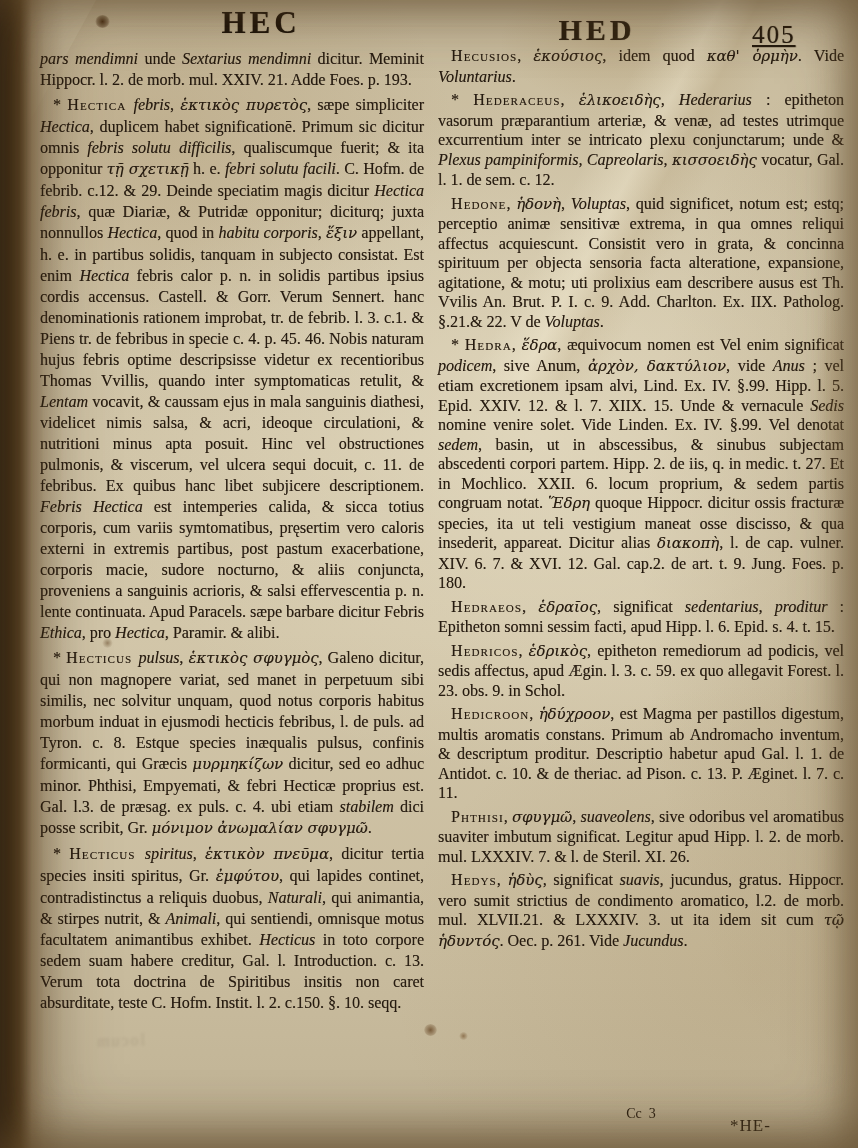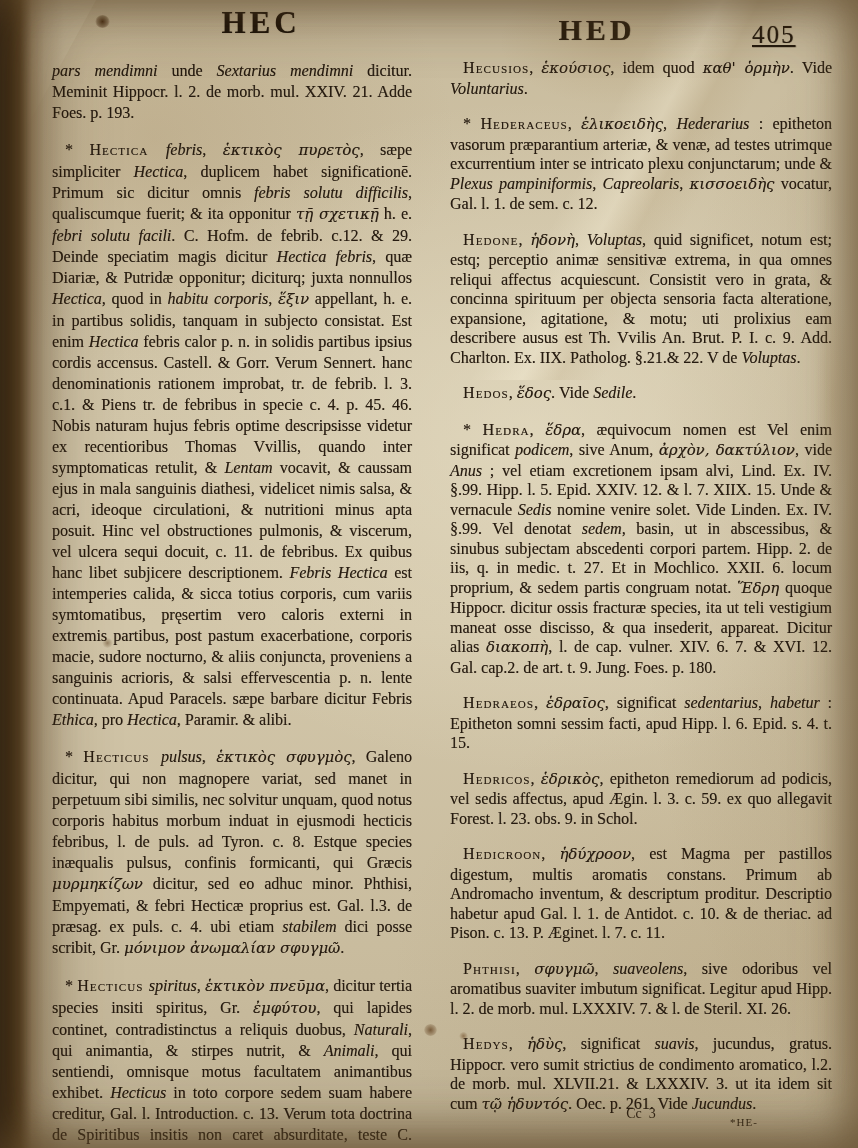--- a/index.html
+++ b/index.html
@@ -43,28 +43,28 @@
   .running-head{position:absolute;font-weight:bold;color:#1d140a;letter-spacing:4px;
     text-shadow:.4px .4px .7px rgba(29,20,10,.55);}
   .head-left{left:196px;top:5px;width:130px;text-align:center;font-size:31px;}
   .head-right{left:534px;top:13px;width:126px;text-align:center;font-size:30px;}
   .page-number{position:absolute;left:752px;top:21px;font-size:25px;letter-spacing:2px;color:#241a0e;
     text-shadow:.4px .4px .7px rgba(29,20,10,.5);text-decoration:underline;}
   .column{position:absolute;text-align:justify;
     text-shadow:.3px .3px .5px rgba(38,27,16,.45);}
   .col-left{left:36px;top:44px;width:392px;font-size:16px;line-height:21px;}
   .col-right{left:434px;top:42px;width:414px;font-size:16px;line-height:19.5px;}
-  p.entry{margin:16px;text-indent:13px;}
+  p.entry{margin:4px;text-indent:13px;}
   p.entry.noindent{text-indent:0;}
   .it{font-style:italic;}
   .gr{font-style:italic;font-family:"DejaVu Serif",serif;font-size:.93em;}
   .sc{font-variant:small-caps;letter-spacing:1.1px;}
   .signature{position:absolute;left:556px;top:1106px;width:170px;text-align:center;
     font-size:14px;white-space:pre;color:#2a1f12;}
-  .catchword{position:absolute;left:730px;top:1116px;font-size:11px;
+  .catchword{position:absolute;left:730px;top:1116px;font-size:17px;
     font-variant:small-caps;letter-spacing:1px;color:#2a1f12;}
   .bleed{position:absolute;left:95px;top:1032px;font-size:16px;letter-spacing:2px;
     color:#3d2f1c;opacity:.14;filter:blur(1.4px);transform:scaleX(-1) rotate(2deg);}
   .stain{position:absolute;border-radius:50%;pointer-events:none;}
   .stain-1{left:95px;top:15px;width:15px;height:13px;
     background:radial-gradient(circle,#4c3318 0%,rgba(76,51,24,.45) 55%,rgba(76,51,24,0) 75%);}
   .stain-2{left:424px;top:1024px;width:13px;height:12px;
     background:radial-gradient(circle,rgba(96,62,28,.75) 0%,rgba(96,62,28,.25) 60%,rgba(96,62,28,0) 78%);}
   .stain-3{left:459px;top:1032px;width:9px;height:8px;
     background:radial-gradient(circle,rgba(110,74,36,.6) 0%,rgba(110,74,36,0) 75%);}
@@ -90,23 +90,22 @@
   <div class="column col-left" id="col-left">
       <p class="entry noindent"><span class="it">pars mendimni </span><span>unde </span><span class="it">Sextarius mendimni </span><span>dicitur. Meminit Hippocr. l. 2. de morb. mul. XXIV. 21. Adde Foes. p. 193.</span></p>
       <p class="entry"><span>* </span><span class="sc">Hectica </span><span class="it">febris</span><span>, </span><span class="gr">ἑκτικὸς πυρετὸς</span><span>, sæpe simpliciter </span><span class="it">Hectica</span><span>, duplicem habet significationē. Primum sic dicitur omnis </span><span class="it">febris solutu difficilis</span><span>, qualiscumque fuerit; &amp; ita opponitur </span><span class="gr">τῇ σχετικῇ</span><span> h. e. </span><span class="it">febri solutu facili</span><span>. C. Hofm. de febrib. c.12. &amp; 29. Deinde speciatim magis dicitur </span><span class="it">Hectica febris</span><span>, quæ Diariæ, &amp; Putridæ opponitur; diciturq; juxta nonnullos </span><span class="it">Hectica</span><span>, quod in </span><span class="it">habitu corporis</span><span>, </span><span class="gr">ἕξιν</span><span> appellant, h. e. in partibus solidis, tanquam in subjecto consistat. Est enim </span><span class="it">Hectica </span><span>febris calor p. n. in solidis partibus ipsius cordis accensus. Castell. &amp; Gorr. Verum Sennert. hanc denominationis rationem improbat, tr. de febrib. l. 3. c.1. &amp; Piens tr. de febribus in specie c. 4. p. 45. 46. Nobis naturam hujus febris optime descripsisse videtur ex recentioribus Thomas Vvillis, quando inter symptomaticas retulit, &amp; </span><span class="it">Lentam</span><span> vocavit, &amp; caussam ejus in mala sanguinis diathesi, videlicet nimis salsa, &amp; acri, ideoque circulationi, &amp; nutritioni minus apta posuit. Hinc vel obstructiones pulmonis, &amp; viscerum, vel ulcera sequi docuit, c. 11. de febribus. Ex quibus hanc libet subjicere descriptionem. </span><span class="it">Febris Hectica</span><span> est intemperies calida, &amp; sicca totius corporis, cum variis symtomatibus, pręsertim vero caloris externi in extremis partibus, post pastum exacerbatione, corporis macie, sudore nocturno, &amp; aliis conjuncta, proveniens a sanguinis acrioris, &amp; salsi effervescentia p. n. lente continuata. Apud Paracels. sæpe barbare dicitur Febris </span><span class="it">Ethica</span><span>, pro </span><span class="it">Hectica</span><span>, Paramir. &amp; alibi.</span></p>
       <p class="entry"><span>* </span><span class="sc">Hecticus </span><span class="it">pulsus</span><span>, </span><span class="gr">ἑκτικὸς σφυγμὸς</span><span>, Galeno dicitur, qui non magnopere variat, sed manet in perpetuum sibi similis, nec solvitur unquam, quod notus corporis habitus morbum induat in ejusmodi hecticis febribus, l. de puls. ad Tyron. c. 8. Estque species inæqualis pulsus, confinis formicanti, qui Græcis </span><span class="gr">μυρμηκίζων</span><span> dicitur, sed eo adhuc minor. Phthisi, Empyemati, &amp; febri Hecticæ proprius est. Gal. l.3. de præsag. ex puls. c. 4. ubi etiam </span><span class="it">stabilem</span><span> dici posse scribit, Gr. </span><span class="gr">μόνιμον ἀνωμαλίαν σφυγμῶ</span><span>.</span></p>
       <p class="entry"><span>* </span><span class="sc">Hecticus </span><span class="it">spiritus</span><span>, </span><span class="gr">ἑκτικὸν πνεῦμα</span><span>, dicitur tertia species insiti spiritus, Gr. </span><span class="gr">ἐμφύτου</span><span>, qui lapides continet, contradistinctus a reliquis duobus, </span><span class="it">Naturali</span><span>, qui animantia, &amp; stirpes nutrit, &amp; </span><span class="it">Animali</span><span>, qui sentiendi, omnisque motus facultatem animantibus exhibet. </span><span class="it">Hecticus</span><span> in toto corpore sedem suam habere creditur, Gal. l. Introduction. c. 13. Verum tota doctrina de Spiritibus insitis non caret absurditate, teste C. Hofm. Instit. l. 2. c.150. §. 10. seqq.</span></p>
     </div>
   <div class="column col-right" id="col-right">
       <p class="entry"><span class="sc">Hecusios</span><span>, </span><span class="gr">ἑκούσιος</span><span>, idem quod </span><span class="gr">καθ' ὁρμὴν</span><span>. Vide </span><span class="it">Voluntarius</span><span>.</span></p>
       <p class="entry"><span>* </span><span class="sc">Hederaceus</span><span>, </span><span class="gr">ἑλικοειδὴς</span><span>, </span><span class="it">Hederarius</span><span> : epitheton vasorum præparantium arteriæ, &amp; venæ, ad testes utrimque excurrentium inter se intricato plexu conjunctarum; unde &amp; </span><span class="it">Plexus pampiniformis, Capreolaris</span><span>, </span><span class="gr">κισσοειδὴς</span><span> vocatur, Gal. l. 1. de sem. c. 12.</span></p>
       <p class="entry"><span class="sc">Hedone</span><span>, </span><span class="gr">ἡδονὴ</span><span>, </span><span class="it">Voluptas</span><span>, quid significet, notum est; estq; perceptio animæ sensitivæ extrema, in qua omnes reliqui affectus acquiescunt. Consistit vero in grata, &amp; concinna spirituum per objecta sensoria facta alteratione, expansione, agitatione, &amp; motu; uti prolixius eam describere ausus est Th. Vvilis An. Brut. P. I. c. 9. Add. Charlton. Ex. IIX. Patholog. §.21.&amp; 22. V de </span><span class="it">Voluptas</span><span>.</span></p>
-      <p class="entry"><span class="sc">Hedos</span><span>, </span><span class="gr">ἕδος</span><span>. Vide </span><span class="it">Sedile</span><span>.</span></p>
       <p class="entry"><span>* </span><span class="sc">Hedra</span><span>, </span><span class="gr">ἕδρα</span><span>, æquivocum nomen est Vel enim significat </span><span class="it">podicem</span><span>, sive Anum, </span><span class="gr">ἀρχὸν, δακτύλιον</span><span>, vide </span><span class="it">Anus</span><span> ; vel etiam excretionem ipsam alvi, Lind. Ex. IV. §.99. Hipp. l. 5. Epid. XXIV. 12. &amp; l. 7. XIIX. 15. Unde &amp; vernacule </span><span class="it">Sedis</span><span> nomine venire solet. Vide Linden. Ex. IV. §.99. Vel denotat </span><span class="it">sedem</span><span>, basin, ut in abscessibus, &amp; sinubus subjectam abscedenti corpori partem. Hipp. 2. de iis, q. in medic. t. 27. Et in Mochlico. XXII. 6. locum proprium, &amp; sedem partis congruam notat. </span><span class="gr">Ἕδρη</span><span> quoque Hippocr. dicitur ossis fracturæ species, ita ut teli vestigium maneat osse discisso, &amp; qua insederit, appareat. Dicitur alias </span><span class="gr">διακοπὴ</span><span>, l. de cap. vulner. XIV. 6. 7. &amp; XVI. 12. Gal. cap.2. de art. t. 9. Jung. Foes. p. 180.</span></p>
-      <p class="entry"><span class="sc">Hedraeos</span><span>, </span><span class="gr">ἑδραῖος</span><span>, significat </span><span class="it">sedentarius</span><span>, </span><span class="it">habetur</span><span> : Epitheton somni sessim facti, apud Hipp. l. 6. Epid. s. 4. t. 15.</span></p>
+      <p class="entry"><span class="sc">Hedraeos</span><span>, </span><span class="gr">ἑδραῖος</span><span>, significat </span><span class="it">sedentarius</span><span>, </span><span class="it">proditur</span><span> : Epitheton somni sessim facti, apud Hipp. l. 6. Epid. s. 4. t. 15.</span></p>
       <p class="entry"><span class="sc">Hedricos</span><span>, </span><span class="gr">ἑδρικὸς</span><span>, epitheton remediorum ad podicis, vel sedis affectus, apud Ægin. l. 3. c. 59. ex quo allegavit Forest. l. 23. obs. 9. in Schol.</span></p>
       <p class="entry"><span class="sc">Hedicroon</span><span>, </span><span class="gr">ἡδύχροον</span><span>, est Magma per pastillos digestum, multis aromatis constans. Primum ab Andromacho inventum, &amp; descriptum proditur. Descriptio habetur apud Gal. l. 1. de Antidot. c. 10. &amp; de theriac. ad Pison. c. 13. P. Æginet. l. 7. c. 11.</span></p>
       <p class="entry"><span class="sc">Phthisi</span><span>, </span><span class="gr">σφυγμῶ</span><span>, </span><span class="it">suaveolens</span><span>, sive odoribus vel aromatibus suaviter imbutum significat. Legitur apud Hipp. l. 2. de morb. mul. LXXXIV. 7. &amp; l. de Steril. XI. 26.</span></p>
       <p class="entry"><span class="sc">Hedys</span><span>, </span><span class="gr">ἡδὺς</span><span>, significat </span><span class="it">suavis</span><span>, jucundus, gratus. Hippocr. vero sumit strictius de condimento aromatico, l.2. de morb. mul. XLVII.21. &amp; LXXXIV. 3. ut ita idem sit cum </span><span class="gr">τῷ ἡδυντός</span><span>. Oec. p. 261. Vide </span><span class="it">Jucundus</span><span>.</span></p>
     </div>
 
   <div class="signature">Cc  3</div>
   <div class="catchword">*HE-</div>
   <div class="bleed">locum</div>
 

